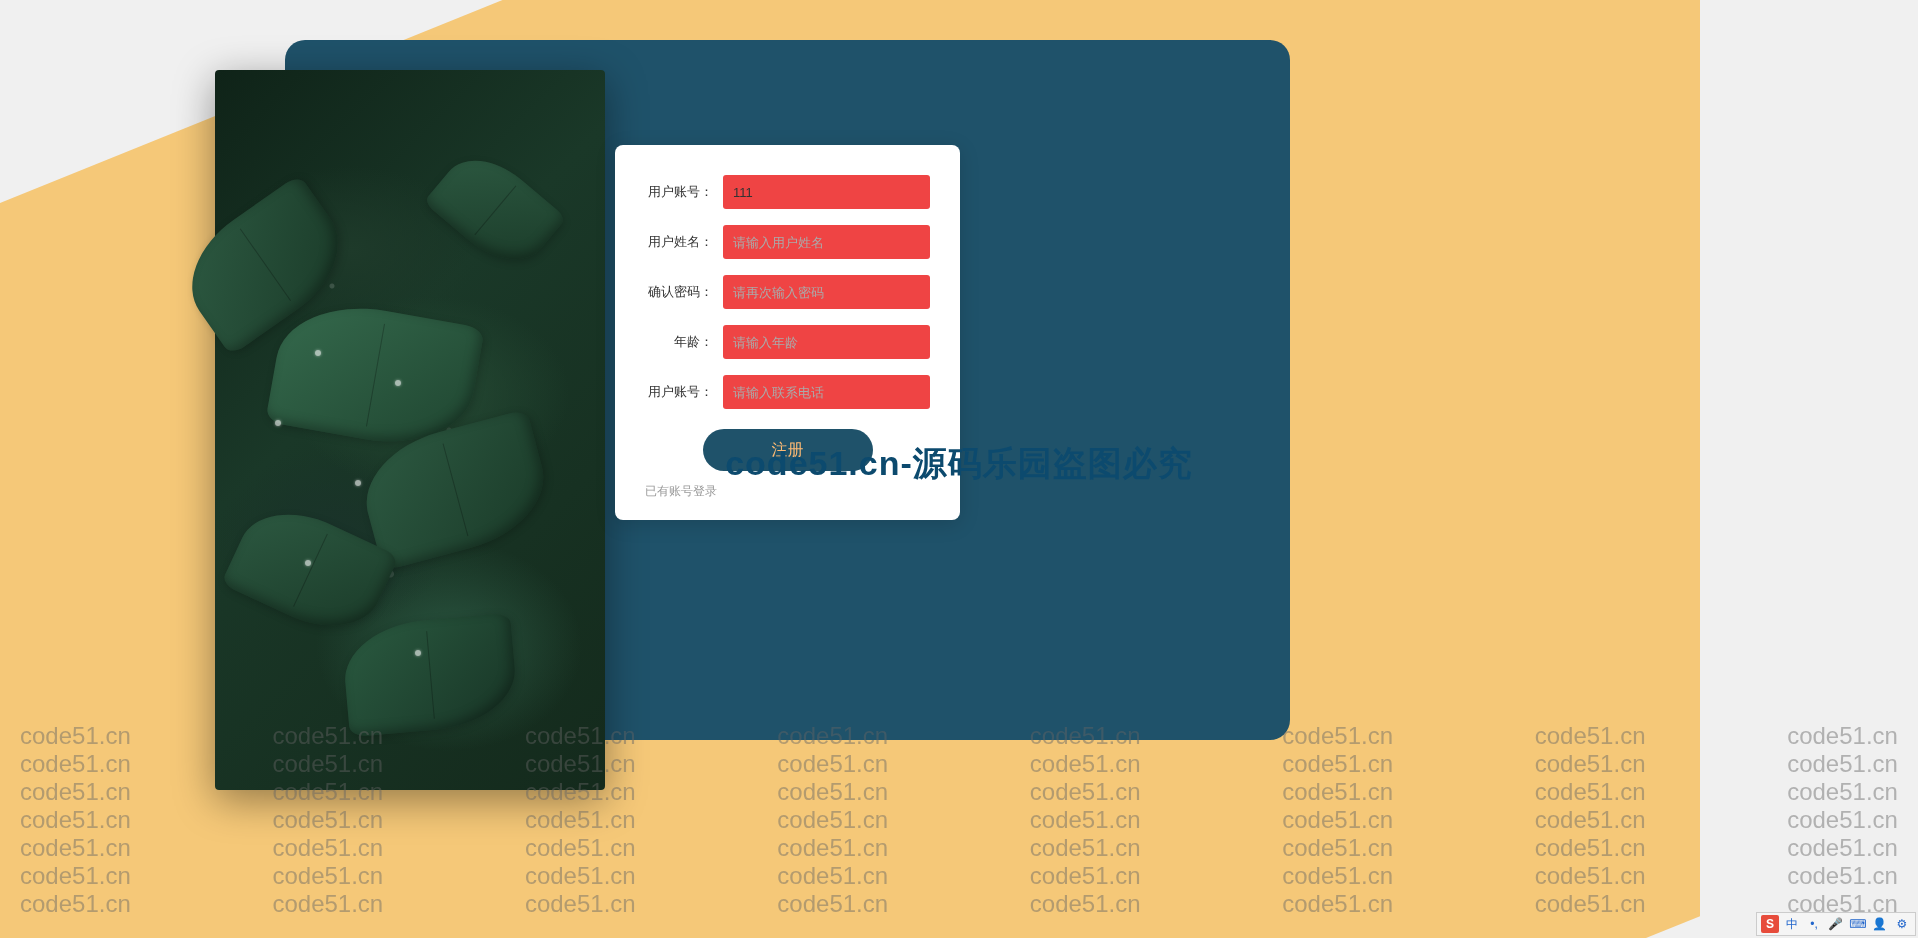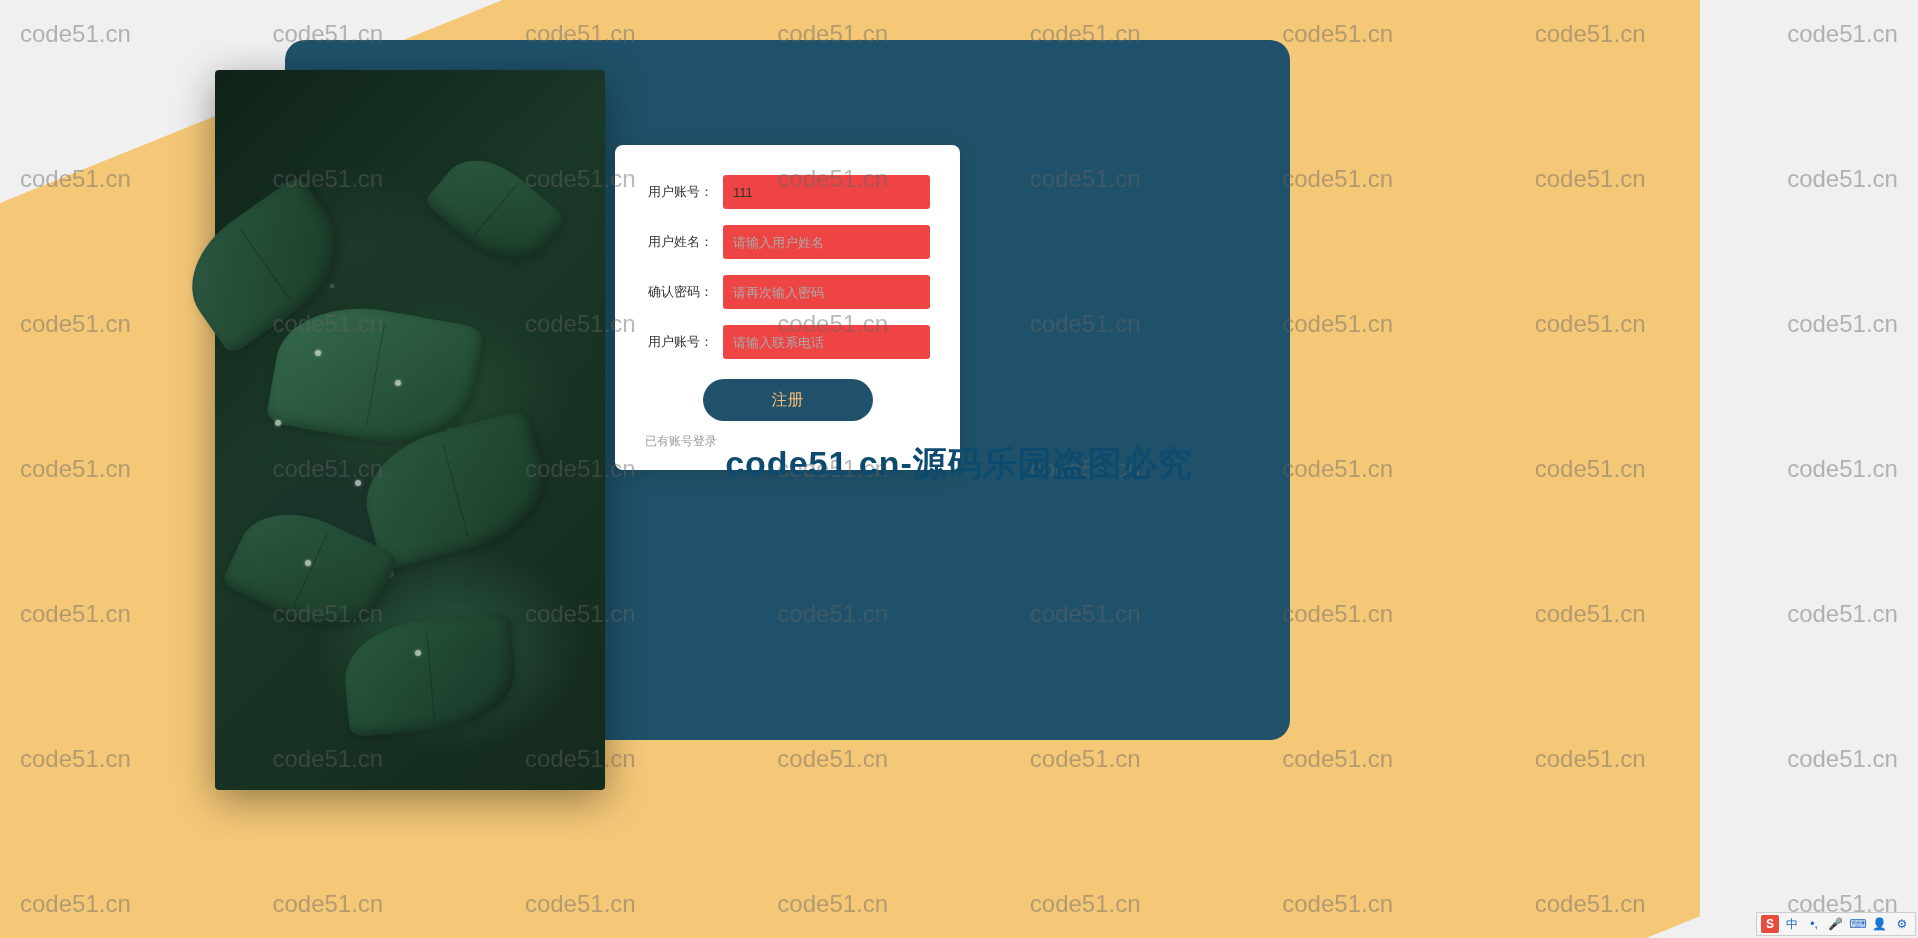--- a/index.html
+++ b/index.html
@@ -25,21 +25,21 @@
 }
 
 
 .watermark-layer {
   position: absolute;
   inset: 0;
   z-index: 10;
   pointer-events: none;
   display: flex;
   flex-direction: column;
-  justify-content: space-between;
+  justify-content: flex-end;
   padding: 20px 0;
 }
 .wm-row {
   display: flex;
   justify-content: space-between;
   padding: 0 20px;
 }
 .wm {
   color: rgba(100,100,100,0.45);
   font-size: 24px;
@@ -327,20 +327,24 @@
       <label class="form-label">用户姓名：</label>
       <input class="form-input" type="text" placeholder="请输入用户姓名" style="">
     </div>
 
 
     <div class="form-row">
       <label class="form-label">确认密码：</label>
       <input class="form-input" type="password" placeholder="请再次输入密码" style="">
     </div>
 
+    <div class="form-row">
+      <label class="form-label">年龄：</label>
+      <input class="form-input" type="text" placeholder="请输入年龄" style="">
+    </div>
 
     <div class="form-row">
       <label class="form-label">用户账号：</label>
       <input class="form-input" type="text" placeholder="请输入联系电话" style="">
     </div>
 
     <button class="submit-btn">注册</button>
     <a class="login-link">已有账号登录</a>
   </div>
 </div>

